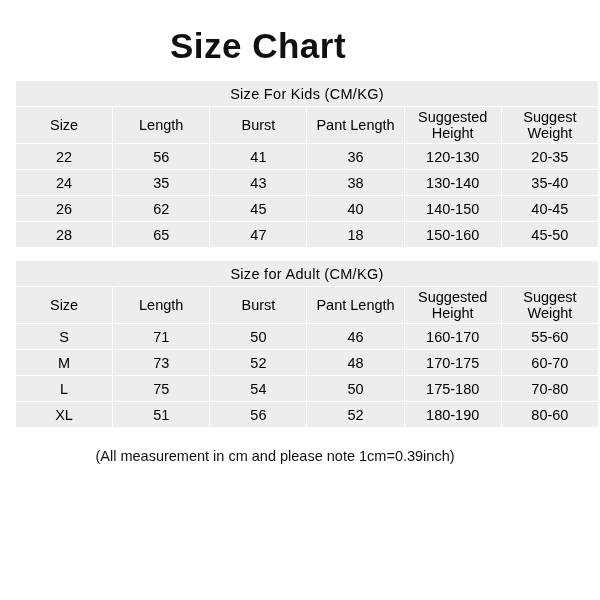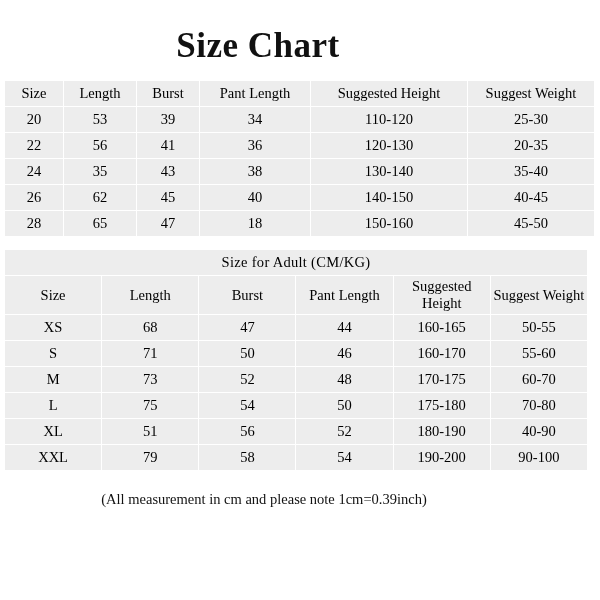--- a/index.html
+++ b/index.html
@@ -12,22 +12,21 @@
     background: #ffffff;
     font-family: "Liberation Sans", sans-serif;
     color: #000000;
     overflow: hidden;
   }
   .page {
     width: 516px;
     height: 600px;
     position: relative;
     box-sizing: border-box;
-    padding: 0 4px;
-    font-family: Liberation Serif, serif;
+    padding: 0 15px;
   }
   .title {
     text-align: center;
     font-size: 35px;
     font-weight: bold;
     letter-spacing: 0.5px;
     padding-top: 26px;
     padding-bottom: 14px;
     color: #111111;
   }
@@ -92,38 +91,33 @@
 </style>
 </head>
 <body>
 
 <div class="page">
 
   <div class="title">Size Chart</div>
 
   <table class="chart kids">
     <tbody>
+      <tr class="section-head">
+        <td colspan="6">Size For Kids  (CM/KG)</td>
+      </tr>
       <tr class="col-head">
         <td class="c0">Size</td>
         <td class="c1">Length</td>
         <td class="c2">Burst</td>
         <td class="c3">Pant Length</td>
         <td class="c4">Suggested Height</td>
         <td class="c5">Suggest Weight</td>
       </tr>
 
       <tr>
-        <td class="c0">20</td>
-        <td class="c1">53</td>
-        <td class="c2">39</td>
-        <td class="c3">34</td>
-        <td class="c4">110-120</td>
-        <td class="c5">25-30</td>
-      </tr>
-      <tr>
         <td class="c0">22</td>
         <td class="c1">56</td>
         <td class="c2">41</td>
         <td class="c3">36</td>
         <td class="c4">120-130</td>
         <td class="c5">20-35</td>
       </tr>
       <tr>
         <td class="c0">24</td>
         <td class="c1">35</td>
@@ -161,28 +155,20 @@
       <tr class="col-head">
         <td class="c0">Size</td>
         <td class="c1">Length</td>
         <td class="c2">Burst</td>
         <td class="c3">Pant Length</td>
         <td class="c4">Suggested Height</td>
         <td class="c5">Suggest Weight</td>
       </tr>
 
       <tr>
-        <td class="c0">XS</td>
-        <td class="c1">68</td>
-        <td class="c2">47</td>
-        <td class="c3">44</td>
-        <td class="c4">160-165</td>
-        <td class="c5">50-55</td>
-      </tr>
-      <tr>
         <td class="c0">S</td>
         <td class="c1">71</td>
         <td class="c2">50</td>
         <td class="c3">46</td>
         <td class="c4">160-170</td>
         <td class="c5">55-60</td>
       </tr>
       <tr>
         <td class="c0">M</td>
         <td class="c1">73</td>
@@ -198,29 +184,21 @@
         <td class="c3">50</td>
         <td class="c4">175-180</td>
         <td class="c5">70-80</td>
       </tr>
       <tr>
         <td class="c0">XL</td>
         <td class="c1">51</td>
         <td class="c2">56</td>
         <td class="c3">52</td>
         <td class="c4">180-190</td>
-        <td class="c5">40-90</td>
-      </tr>
-      <tr>
-        <td class="c0">XXL</td>
-        <td class="c1">79</td>
-        <td class="c2">58</td>
-        <td class="c3">54</td>
-        <td class="c4">190-200</td>
-        <td class="c5">90-100</td>
+        <td class="c5">80-60</td>
       </tr>
     </tbody>
   </table>
 
   <div class="notes">
     <div>(All measurement in cm and please note 1cm=0.39inch)</div>
 
   </div>
 
 </div>

